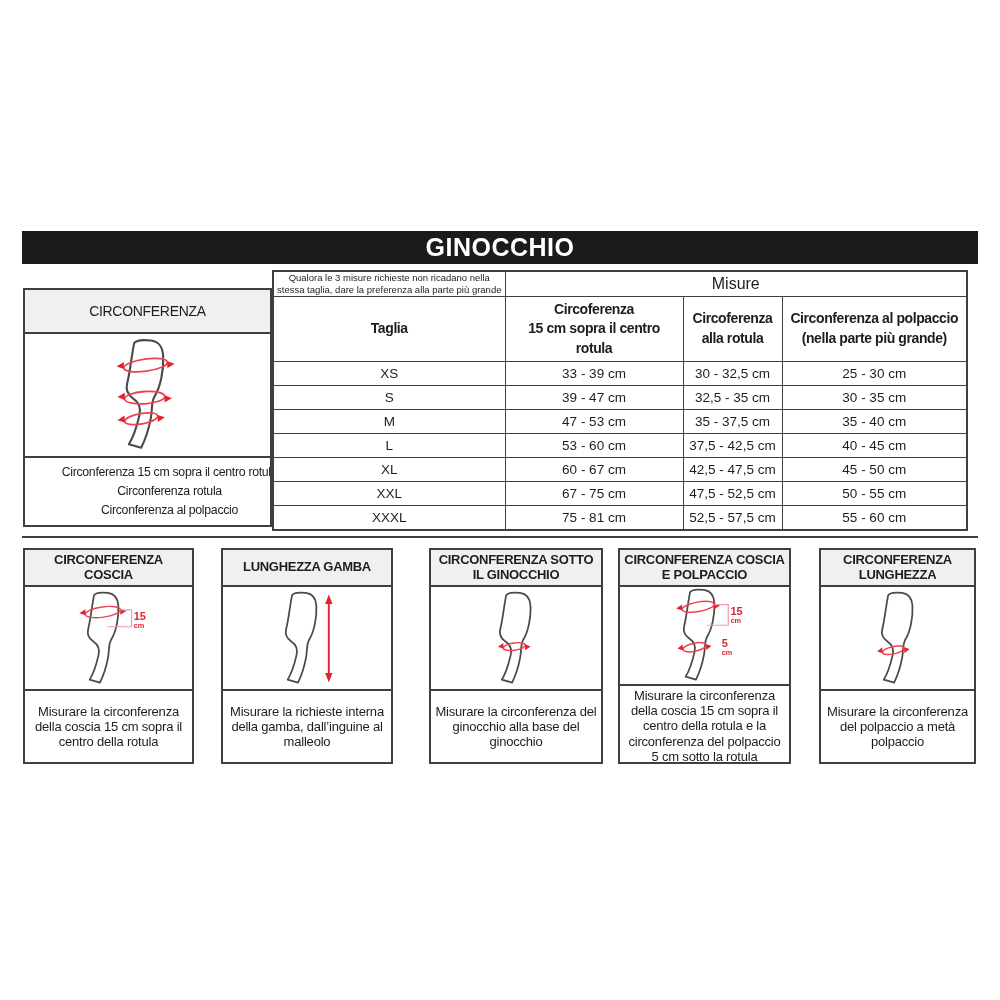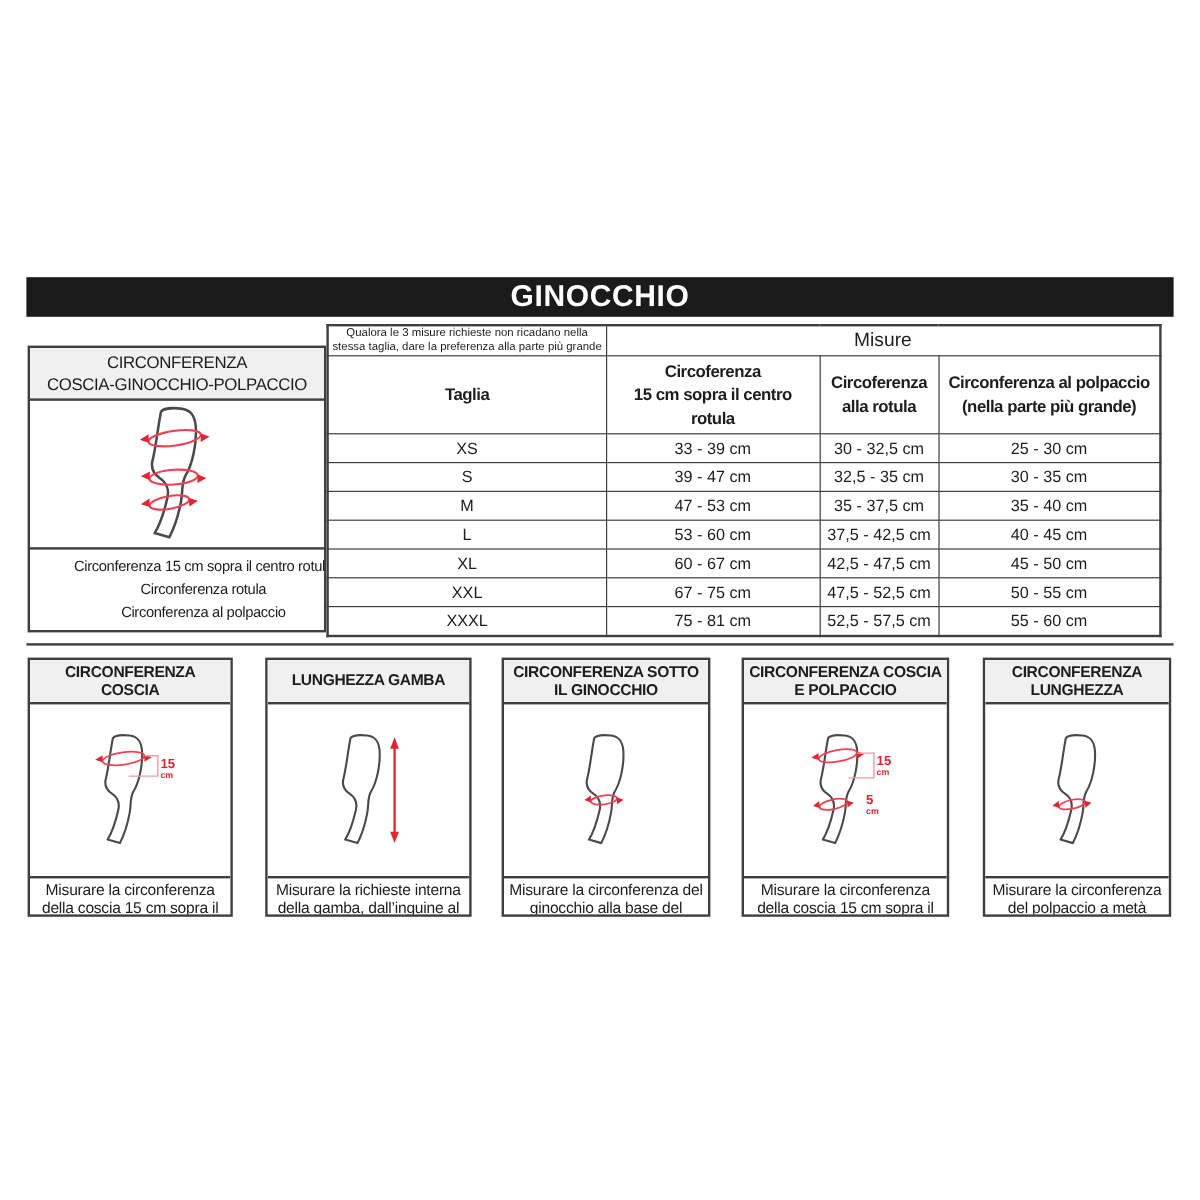--- a/index.html
+++ b/index.html
@@ -29,24 +29,24 @@
   .size-table td,.size-table th{border:1px solid var(--border);text-align:center;vertical-align:middle;padding:0;}
   .note-cell{font-size:9.5px;line-height:1.22;padding:1px 2px;height:24px;font-weight:normal;}
   .group-cell{font-size:16px;height:24px;font-weight:normal;}
   .col-h{font-weight:bold;font-size:14px;letter-spacing:-0.4px;line-height:1.4;white-space:pre-line;height:64px;}
   td.data{font-size:13.5px;height:23px;}
 
   .divider{position:absolute;left:22px;top:536px;width:956px;height:2px;background:var(--border);}
 
   
   .m-panel{position:absolute;top:548px;height:216px;border:2px solid var(--border);box-sizing:border-box;
-    display:flex;flex-direction:column;background:#fff;overflow:hidden;gap:23px;}
+    display:flex;flex-direction:column;background:#fff;overflow:hidden;}
   #panel-1{left:23px;width:171px}
   #panel-2{left:221px;width:172px}
-  #panel-3{left:418px;width:174px}
+  #panel-3{left:429px;width:174px}
   #panel-4{left:618px;width:173px}
   #panel-5{left:819px;width:157px}
   .mp-title{min-height:37px;background:var(--panel_header_bg);border-bottom:2px solid var(--border);
     display:flex;align-items:center;justify-content:center;font-weight:bold;font-size:13px;letter-spacing:-0.3px;
     line-height:1.15;text-align:center;padding:2px 4px;box-sizing:border-box;}
   .mp-figure{height:102px;display:flex;align-items:center;justify-content:center;}
   .mp-text{flex:1;border-top:2px solid var(--border);display:flex;align-items:center;justify-content:center;
     text-align:center;font-size:13px;letter-spacing:-0.2px;line-height:1.17;padding:2px 4px;}
 
   
@@ -68,21 +68,20 @@
   </defs>
 </svg>
 
 <div class="sheet">
 
   <div class="title-bar">GINOCCHIO</div>
 
   <div class="left-panel">
     <div class="lp-title">
       <span>CIRCONFERENZA</span>
-      <span>COSCIA-GINOCCHIO-POLPACCIO</span>
     </div>
     <div class="lp-figure">
       <svg viewBox="5 0 110 132" height="116">
         <use href="#legpath" class="leg"></use>
         <g class="meas" transform="translate(58,32) rotate(-8)">
           <ellipse class="ring" rx="25" ry="7"></ellipse>
           <path class="tip" d="M-25,1 l-8,-4 9,-4 z"></path>
             <path class="tip" d="M25,-1 l8,4 -9,4 z"></path>
         </g>
         <g class="meas" transform="translate(57,69) rotate(-4)">

